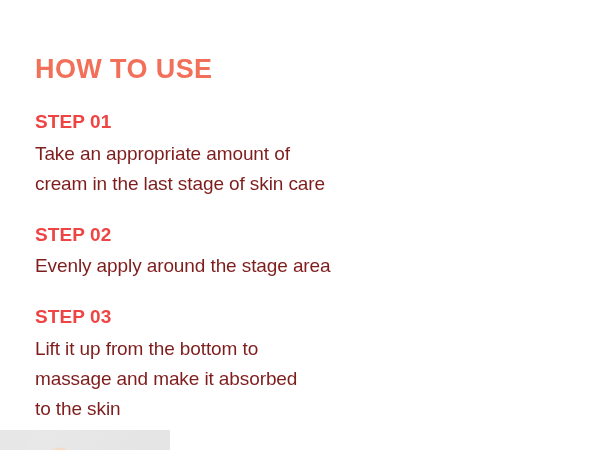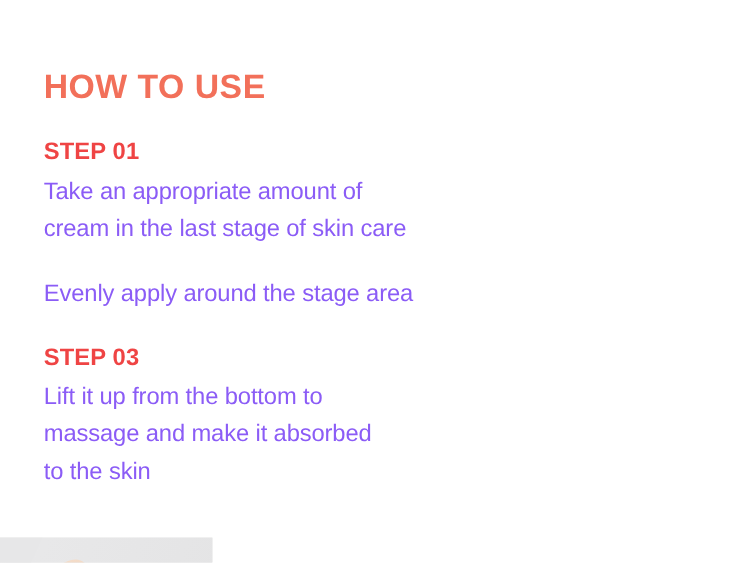--- a/index.html
+++ b/index.html
@@ -72,21 +72,21 @@
     letter-spacing: 0.1px;
     line-height: 1.45;
     margin: 0 0 3px 0;
   }
 
   .step-desc {
     display: block;
     font-family: "Liberation Sans", sans-serif;
     font-size: 19px;
     font-weight: 300;
-    color: #8b5cf6;
+    color: #7f1d1d;
     letter-spacing: -0.1px;
     line-height: 1.58;
     margin: 0;
     white-space: pre-line;
   }
 
   
   #photo-panel {
     position: relative;
     width: 170px;
@@ -113,20 +113,21 @@
 
     <ul id="steps-list">
 
       <li class="step-item">
         <span class="step-label">STEP 01</span>
         <span class="step-desc">Take an appropriate amount of
 cream in the last stage of skin care</span>
       </li>
 
       <li class="step-item">
+        <span class="step-label">STEP 02</span>
         <span class="step-desc">Evenly apply around the stage area</span>
       </li>
 
       <li class="step-item">
         <span class="step-label">STEP 03</span>
         <span class="step-desc">Lift it up from the bottom to
 massage and make it absorbed
 to the skin</span>
       </li>
 

